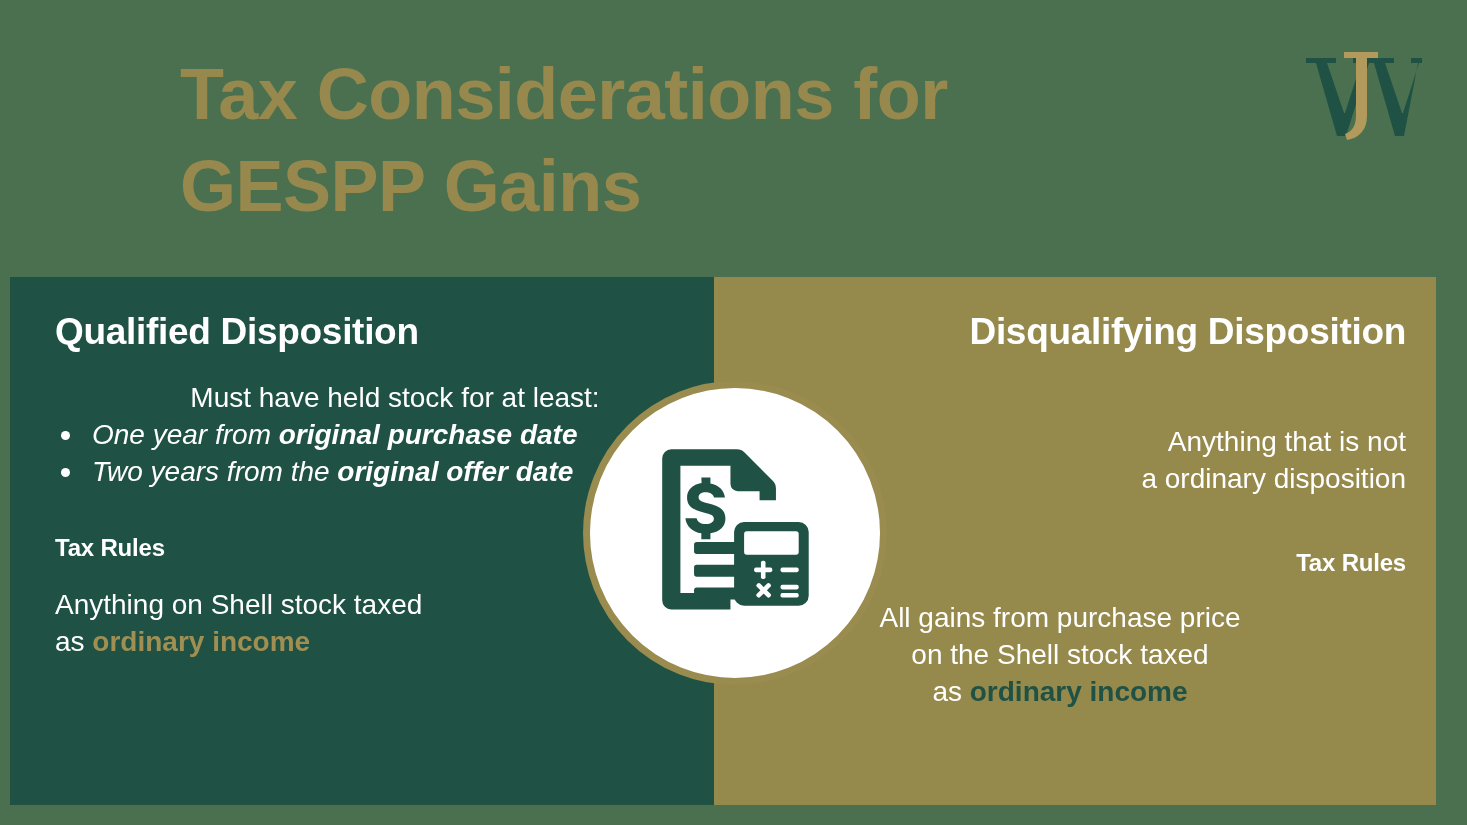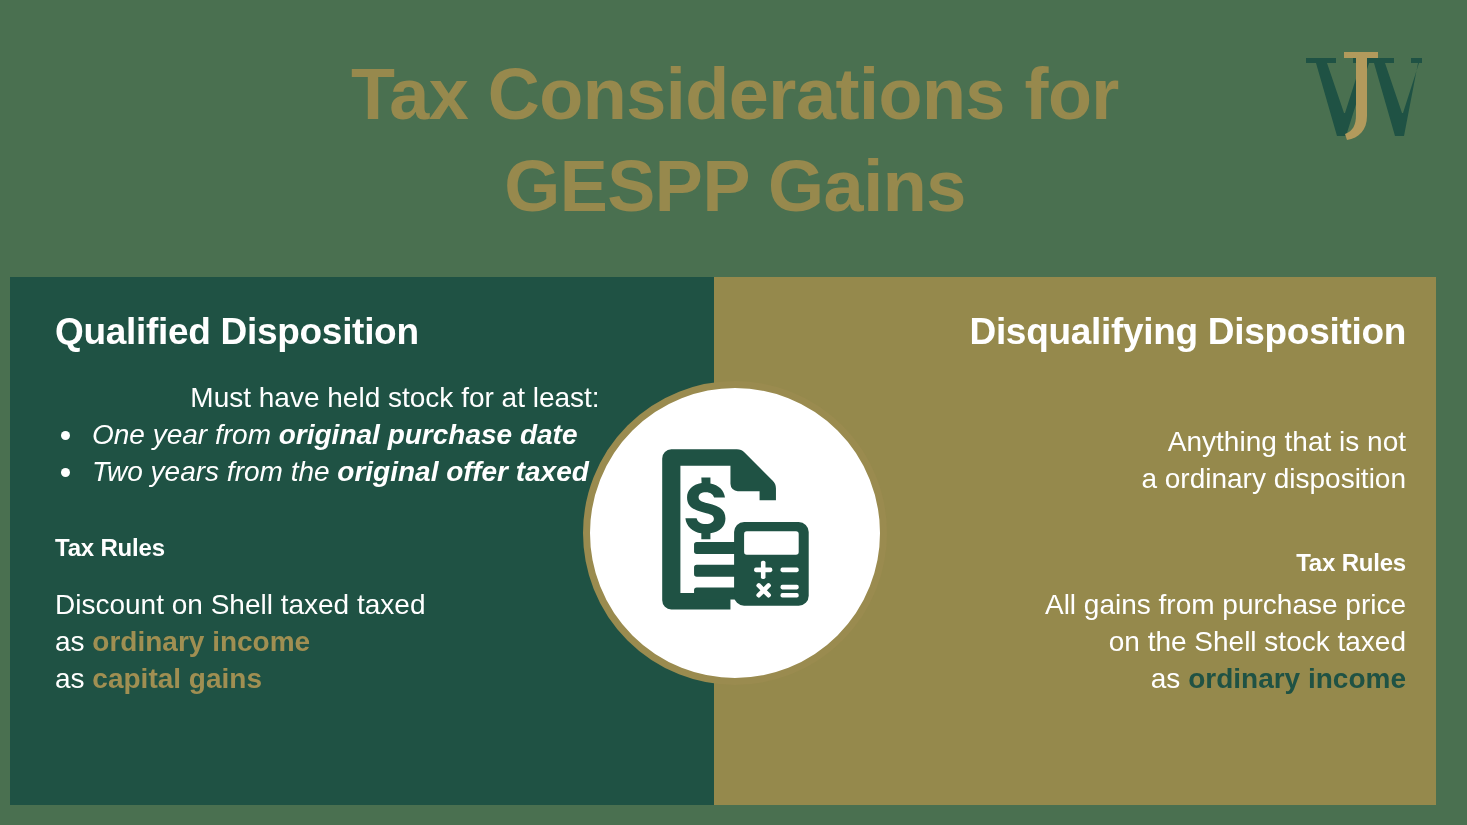--- a/index.html
+++ b/index.html
@@ -29,21 +29,21 @@
     top: 0;
     width: 1467px;
     height: 277px;
   }
 
   .title {
     position: absolute;
     left: 180px;
     top: 48px;
     width: 1110px;
-    text-align: center;
+    text-align: left;
     color: #97894d;
     font-size: 72px;
     line-height: 1.28;
     font-weight: bold;
     letter-spacing: -0.5px;
   }
   .title-line { display: block; }
 
   
   .logo {
@@ -146,21 +146,21 @@
   b.em-white { color: #ffffff; font-weight: bold; }
 
   
   .block-intro   { margin-top: 27px; }
   .block-rules-h { margin-top: 44px; }
   .block-rules   { margin-top: 26px; }
 
   
   .r-block-intro   { margin-top: 71px; }
   .r-block-rules-h { margin-top: 53px; }
-  .r-block-rules   { margin-top: 10px; }
+  .r-block-rules   { margin-top: 23px; text-align: center; }
 
   
   .medallion {
     position: absolute;
     left: 583px;
     top: 381px;
     width: 304px;
     height: 304px;
     border-radius: 50%;
     background: #ffffff;
@@ -207,30 +207,29 @@
 
     <div class="panel panel-left">
 
       <h2 class="panel-heading">Qualified Disposition</h2>
 
       <div class="body-text block-intro">
         <span class="intro-line">Must have held stock for at least:</span>
 
         <ul class="criteria">
           <li><span>One year from </span><b class="em-white">original purchase date</b></li>
-          <li><span>Two years from the </span><b class="em-white">original offer taxed</b></li>
+          <li><span>Two years from the </span><b class="em-white">original offer date</b></li>
         </ul>
       </div>
 
       <h3 class="sub-heading block-rules-h">Tax Rules</h3>
 
       <div class="body-text block-rules">
-        <span class="rule-line">Discount on Shell taxed taxed</span>
+        <span class="rule-line">Anything on Shell stock taxed</span>
         <span class="rule-line"><span>as </span><b class="em-gold">ordinary income</b></span>
-        <span class="rule-line"><span>as </span><b class="em-gold">capital gains</b></span>
       </div>
     </div>
 
     <div class="panel panel-right">
 
       <h2 class="panel-heading">Disqualifying Disposition</h2>
 
       <div class="body-text r-block-intro">
         <span class="rule-line">Anything that is not</span>
         <span class="rule-line">a ordinary disposition</span>

